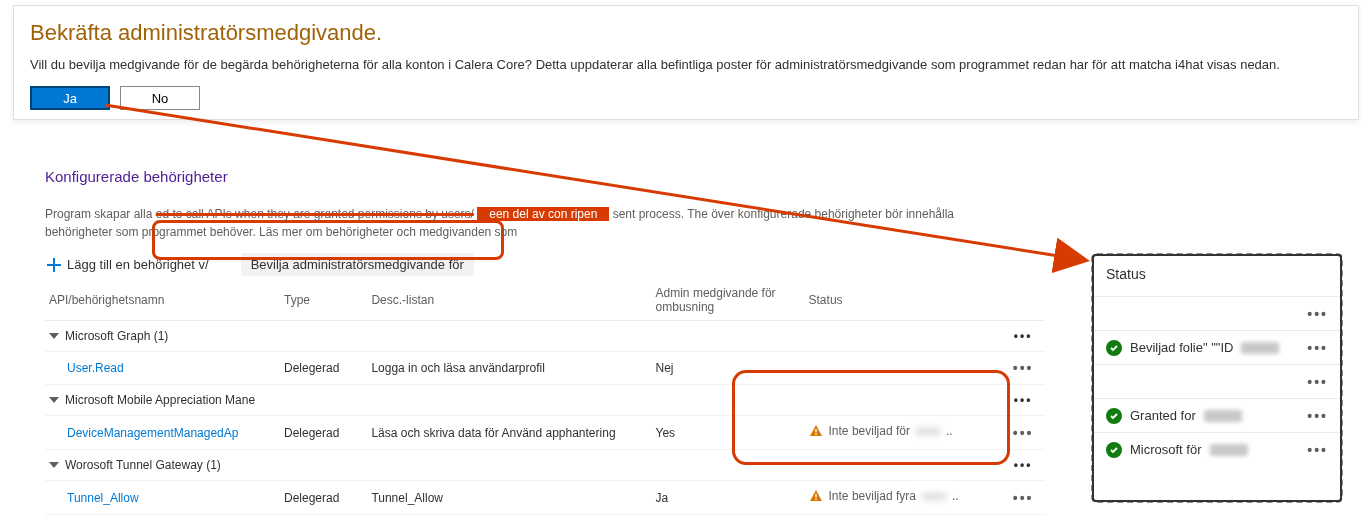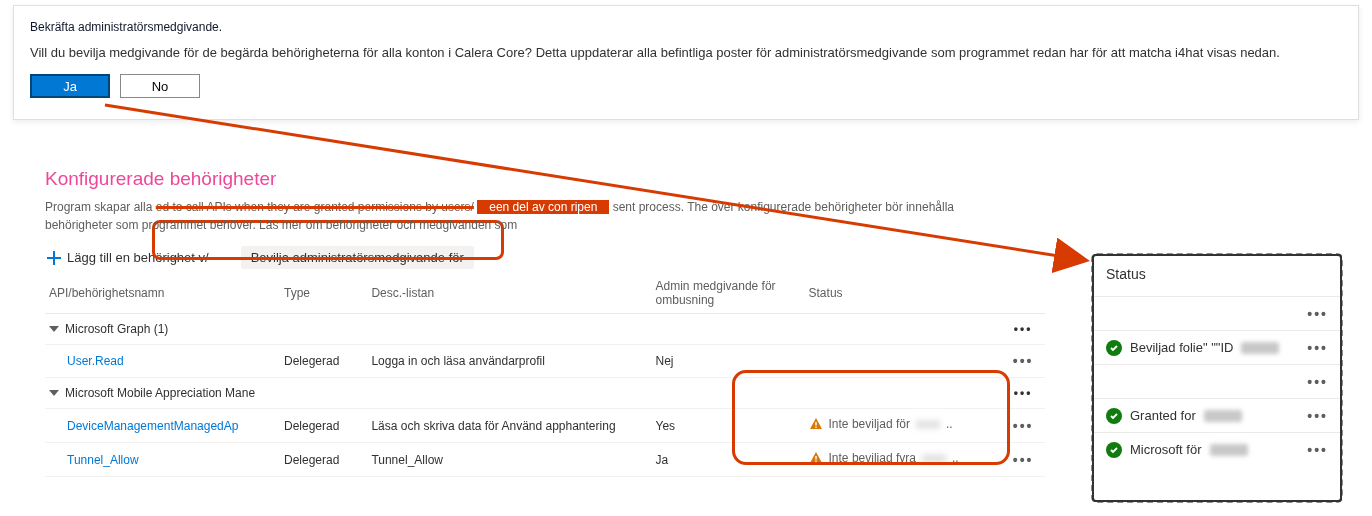--- a/index.html
+++ b/index.html
@@ -1,24 +1,24 @@
 <!DOCTYPE html>
 <html><head>
 <meta charset="utf-8">
 <style>
  *{box-sizing:border-box;margin:0;padding:0;font-family:"Segoe UI",Arial,sans-serif}
  body{background:#fff;width:1372px;height:516px;position:relative;font-size:13px;color:#323130;overflow:hidden}
  .dialog{position:absolute;left:13px;top:5px;width:1346px;height:115px;border:1px solid #e1dfdd;background:#fff;box-shadow:0 2px 6px rgba(0,0,0,.08);padding:14px 16px}
- .dialog h2{font-size:12px;font-weight:400;color:#0f172a;margin-bottom:10px}
+ .dialog h2{font-size:22px;font-weight:400;color:#a16207;margin-bottom:10px}
  .dialog p{font-size:13px;line-height:18px;margin-bottom:12px}
  .btnrow{display:flex;gap:10px}
  .btn{min-width:80px;height:24px;font-size:13px;border:1px solid #8a8886;background:#fff;cursor:pointer;display:flex;align-items:center;justify-content:center}
  .btn.pri{background:#0078d4;border:2px solid #004578;color:#fff}
  .content{position:absolute;left:45px;top:160px;width:1000px}
- .sect{font-size:19px;margin:8px 0 8px 0;color:#ec4899}
+ .sect{font-size:15px;margin:8px 0 20px 0;color:#4c1d95}
  .desc{font-size:12px;color:#605e5c;line-height:18px;position:relative;z-index:1}
  .toolbar{display:flex;align-items:center;gap:30px;margin:12px 0 4px 0;position:relative}
  .tbtn{display:flex;align-items:center;gap:6px;font-size:13px;color:#323130;cursor:pointer;padding:4px 2px}
  .tbtn .plus{width:14px;height:14px;position:relative}
  .tbtn .plus::before,.tbtn .plus::after{content:"";position:absolute;background:#0078d4}
  .tbtn .plus::before{left:6px;top:0;width:2px;height:14px}
  .tbtn .plus::after{left:0;top:6px;width:14px;height:2px}
  .tbtn2{background:#f3f2f1;padding:4px 10px;border-radius:2px}
  table{width:100%;border-collapse:collapse;font-size:12px;margin-top:4px}
  th{text-align:left;color:#605e5c;font-weight:400;padding:6px 4px;border-bottom:1px solid #edebe9}
@@ -110,20 +110,25 @@
           <td>Delegerad</td>
           <td>Läsa och skriva data för Använd apphantering</td>
           <td>Yes</td>
           <td><span class="warn"><svg width="14" height="14" viewBox="0 0 14 14">
                 <path d="M7 1 L13 12 H1 Z" fill="#d97706"></path>
                 <rect x="6.3" y="5" width="1.4" height="3.5" fill="#fff"></rect>
                 <rect x="6.3" y="9.5" width="1.4" height="1.4" fill="#fff"></rect>
               </svg><span>Inte beviljad för</span><span class="blur">xxxx</span>..</span></td>
           <td class="ell">•••</td>
         </tr>
+        <tr class="grp">
+          <td colspan="4"><span class="chev"></span>Worosoft Tunnel Gateway (1)</td>
+          <td></td>
+          <td class="ell">•••</td>
+        </tr>
         <tr>
           <td class="link">Tunnel_Allow</td>
           <td>Delegerad</td>
           <td>Tunnel_Allow</td>
           <td>Ja</td>
           <td><span class="warn"><svg width="14" height="14" viewBox="0 0 14 14">
                 <path d="M7 1 L13 12 H1 Z" fill="#d97706"></path>
                 <rect x="6.3" y="5" width="1.4" height="3.5" fill="#fff"></rect>
                 <rect x="6.3" y="9.5" width="1.4" height="1.4" fill="#fff"></rect>
               </svg><span>Inte beviljad fyra</span><span class="blur">xxxx</span>..</span></td>

